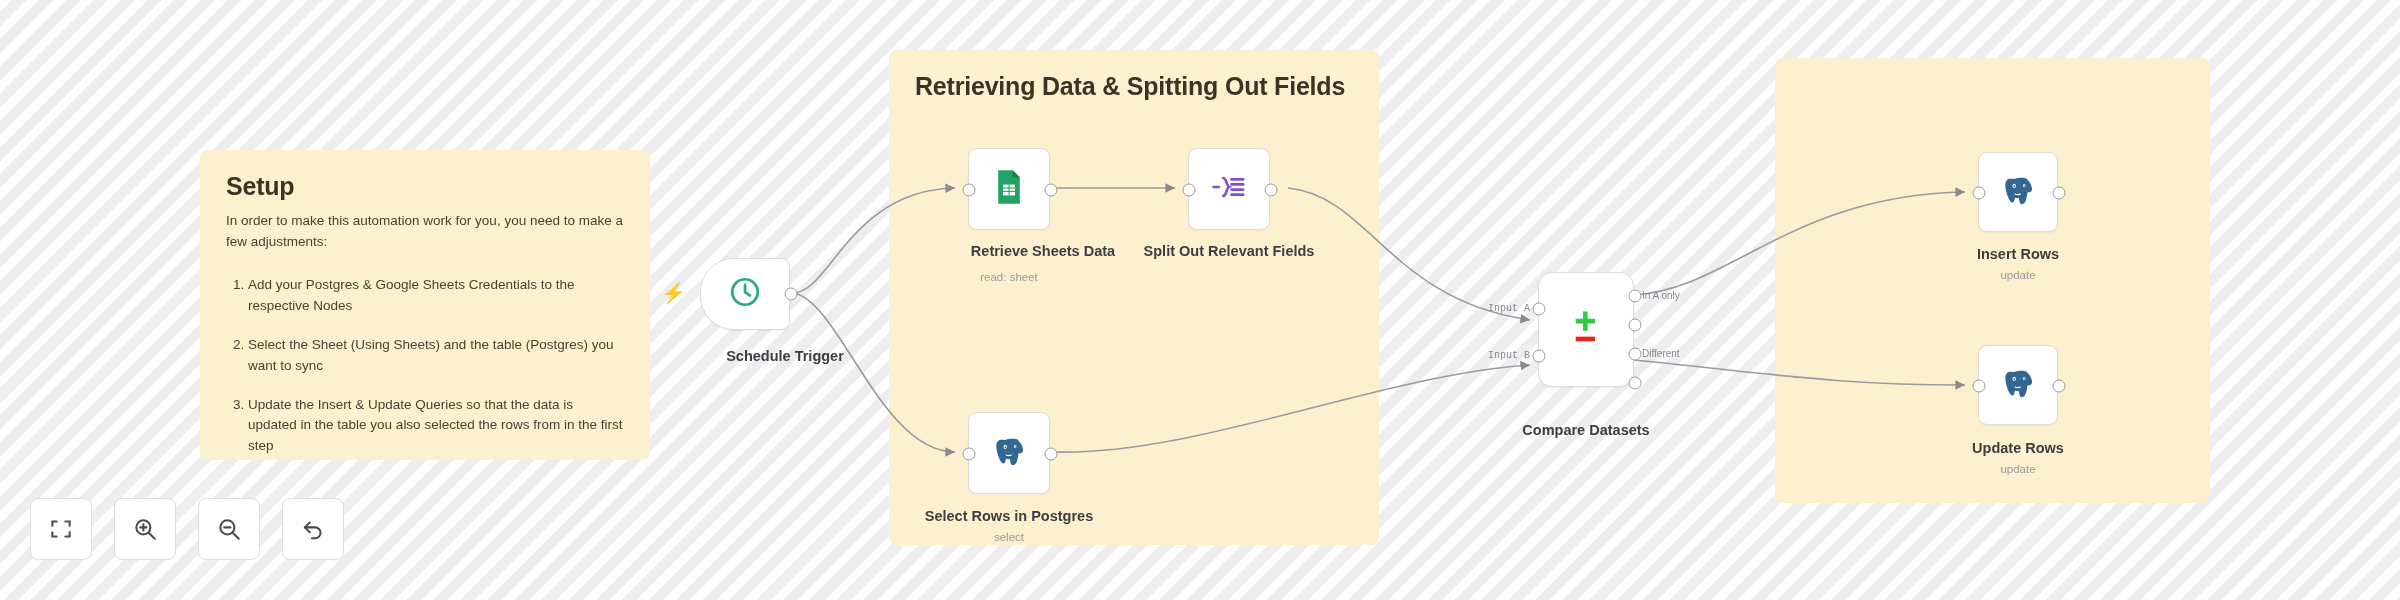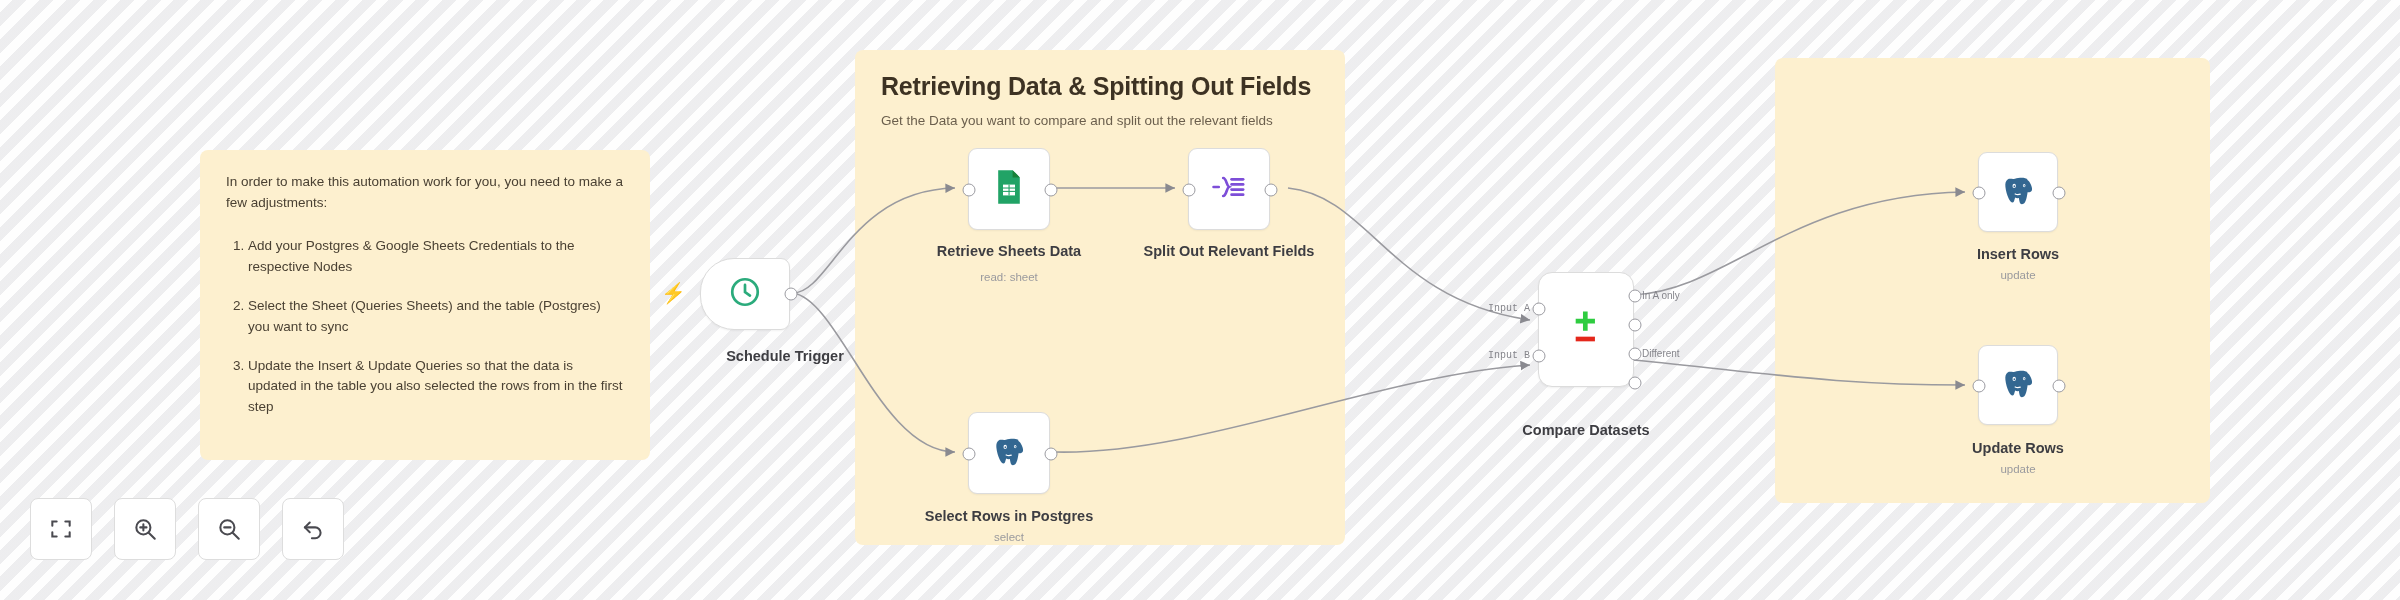--- a/index.html
+++ b/index.html
@@ -142,31 +142,31 @@
     cursor: pointer;
   }
   .tool-btn svg { display: block; }
 </style>
 </head>
 <body>
 
 <div id="canvas">
 
   <div class="sticky" style="left:200px; top:150px; width:450px; height:310px;">
+    <div class="sticky-title">Setup</div>
     <p class="sticky-body">In order to make this automation work for you, you need to make a few adjustments:</p>
     <ol class="sticky-list">
       <li>Add your Postgres &amp; Google Sheets Credentials to the respective Nodes</li>
-      <li>Select the Sheet (Queries Sheets) and the table (Postgres) you want to sync</li>
+      <li>Select the Sheet (Using Sheets) and the table (Postgres) you want to sync</li>
       <li>Update the Insert &amp; Update Queries so that the data is updated in the table you also selected the rows from in the first step</li>
     </ol>
   </div>
 
-  <div class="sticky" style="left:855px; top:50px; width:490px; height:495px;">
+  <div class="sticky" style="left:889px; top:50px; width:490px; height:495px;">
     <div class="sticky-title">Retrieving Data &amp; Spitting Out Fields</div>
-    <p class="sticky-sub">Get the Data you want to compare and split out the relevant fields</p>
   </div>
 
   <div class="sticky" style="left:1775px; top:58px; width:435px; height:445px;">
   </div>
 
   <svg id="edge-layer">
     <defs>
       <marker id="arrow" markerWidth="8" markerHeight="8" refX="6" refY="3" orient="auto">
         <path d="M0,0 L6,3 L0,6 z" fill="#8a8a90"></path>
       </marker>
@@ -209,21 +209,21 @@
         <path d="M15 1 l6 6 h-6 z" fill="#188038"></path>
         <rect x="7" y="13" width="10" height="9" fill="#ffffff"></rect>
         <rect x="7" y="15.4" width="10" height="0.9" fill="#21a366"></rect>
         <rect x="7" y="18.2" width="10" height="0.9" fill="#21a366"></rect>
         <rect x="11.6" y="13" width="0.9" height="9" fill="#21a366"></rect>
       </svg>
     </span>
     <div class="port" style="left:0px; top:41px;"></div>
     <div class="port" style="left:82px; top:41px;"></div>
   </div>
-  <div class="node-caption" style="left:1009px; top:243px;">Retrieve Sheets Data</div>
+  <div class="node-caption" style="left:1043px; top:243px;">Retrieve Sheets Data</div>
   <div class="node-subcaption" style="left:1009px; top:271px;">read: sheet</div>
 
   <div class="node" style="left:1188px; top:148px; width:82px; height:82px;">
     <span>
       <svg width="36" height="32" viewBox="0 0 28 24" stroke="#7d4ed8" fill="none" stroke-width="2.1" stroke-linecap="round">
         <path d="M2 12 h4"></path>
         <path d="M9.5 5 C12 5 12 11 14 11.9 C12 12.9 12 19 9.5 19"></path>
         <path d="M16 6 h9"></path>
         <path d="M16 10 h9"></path>
         <path d="M16 14 h9"></path>

